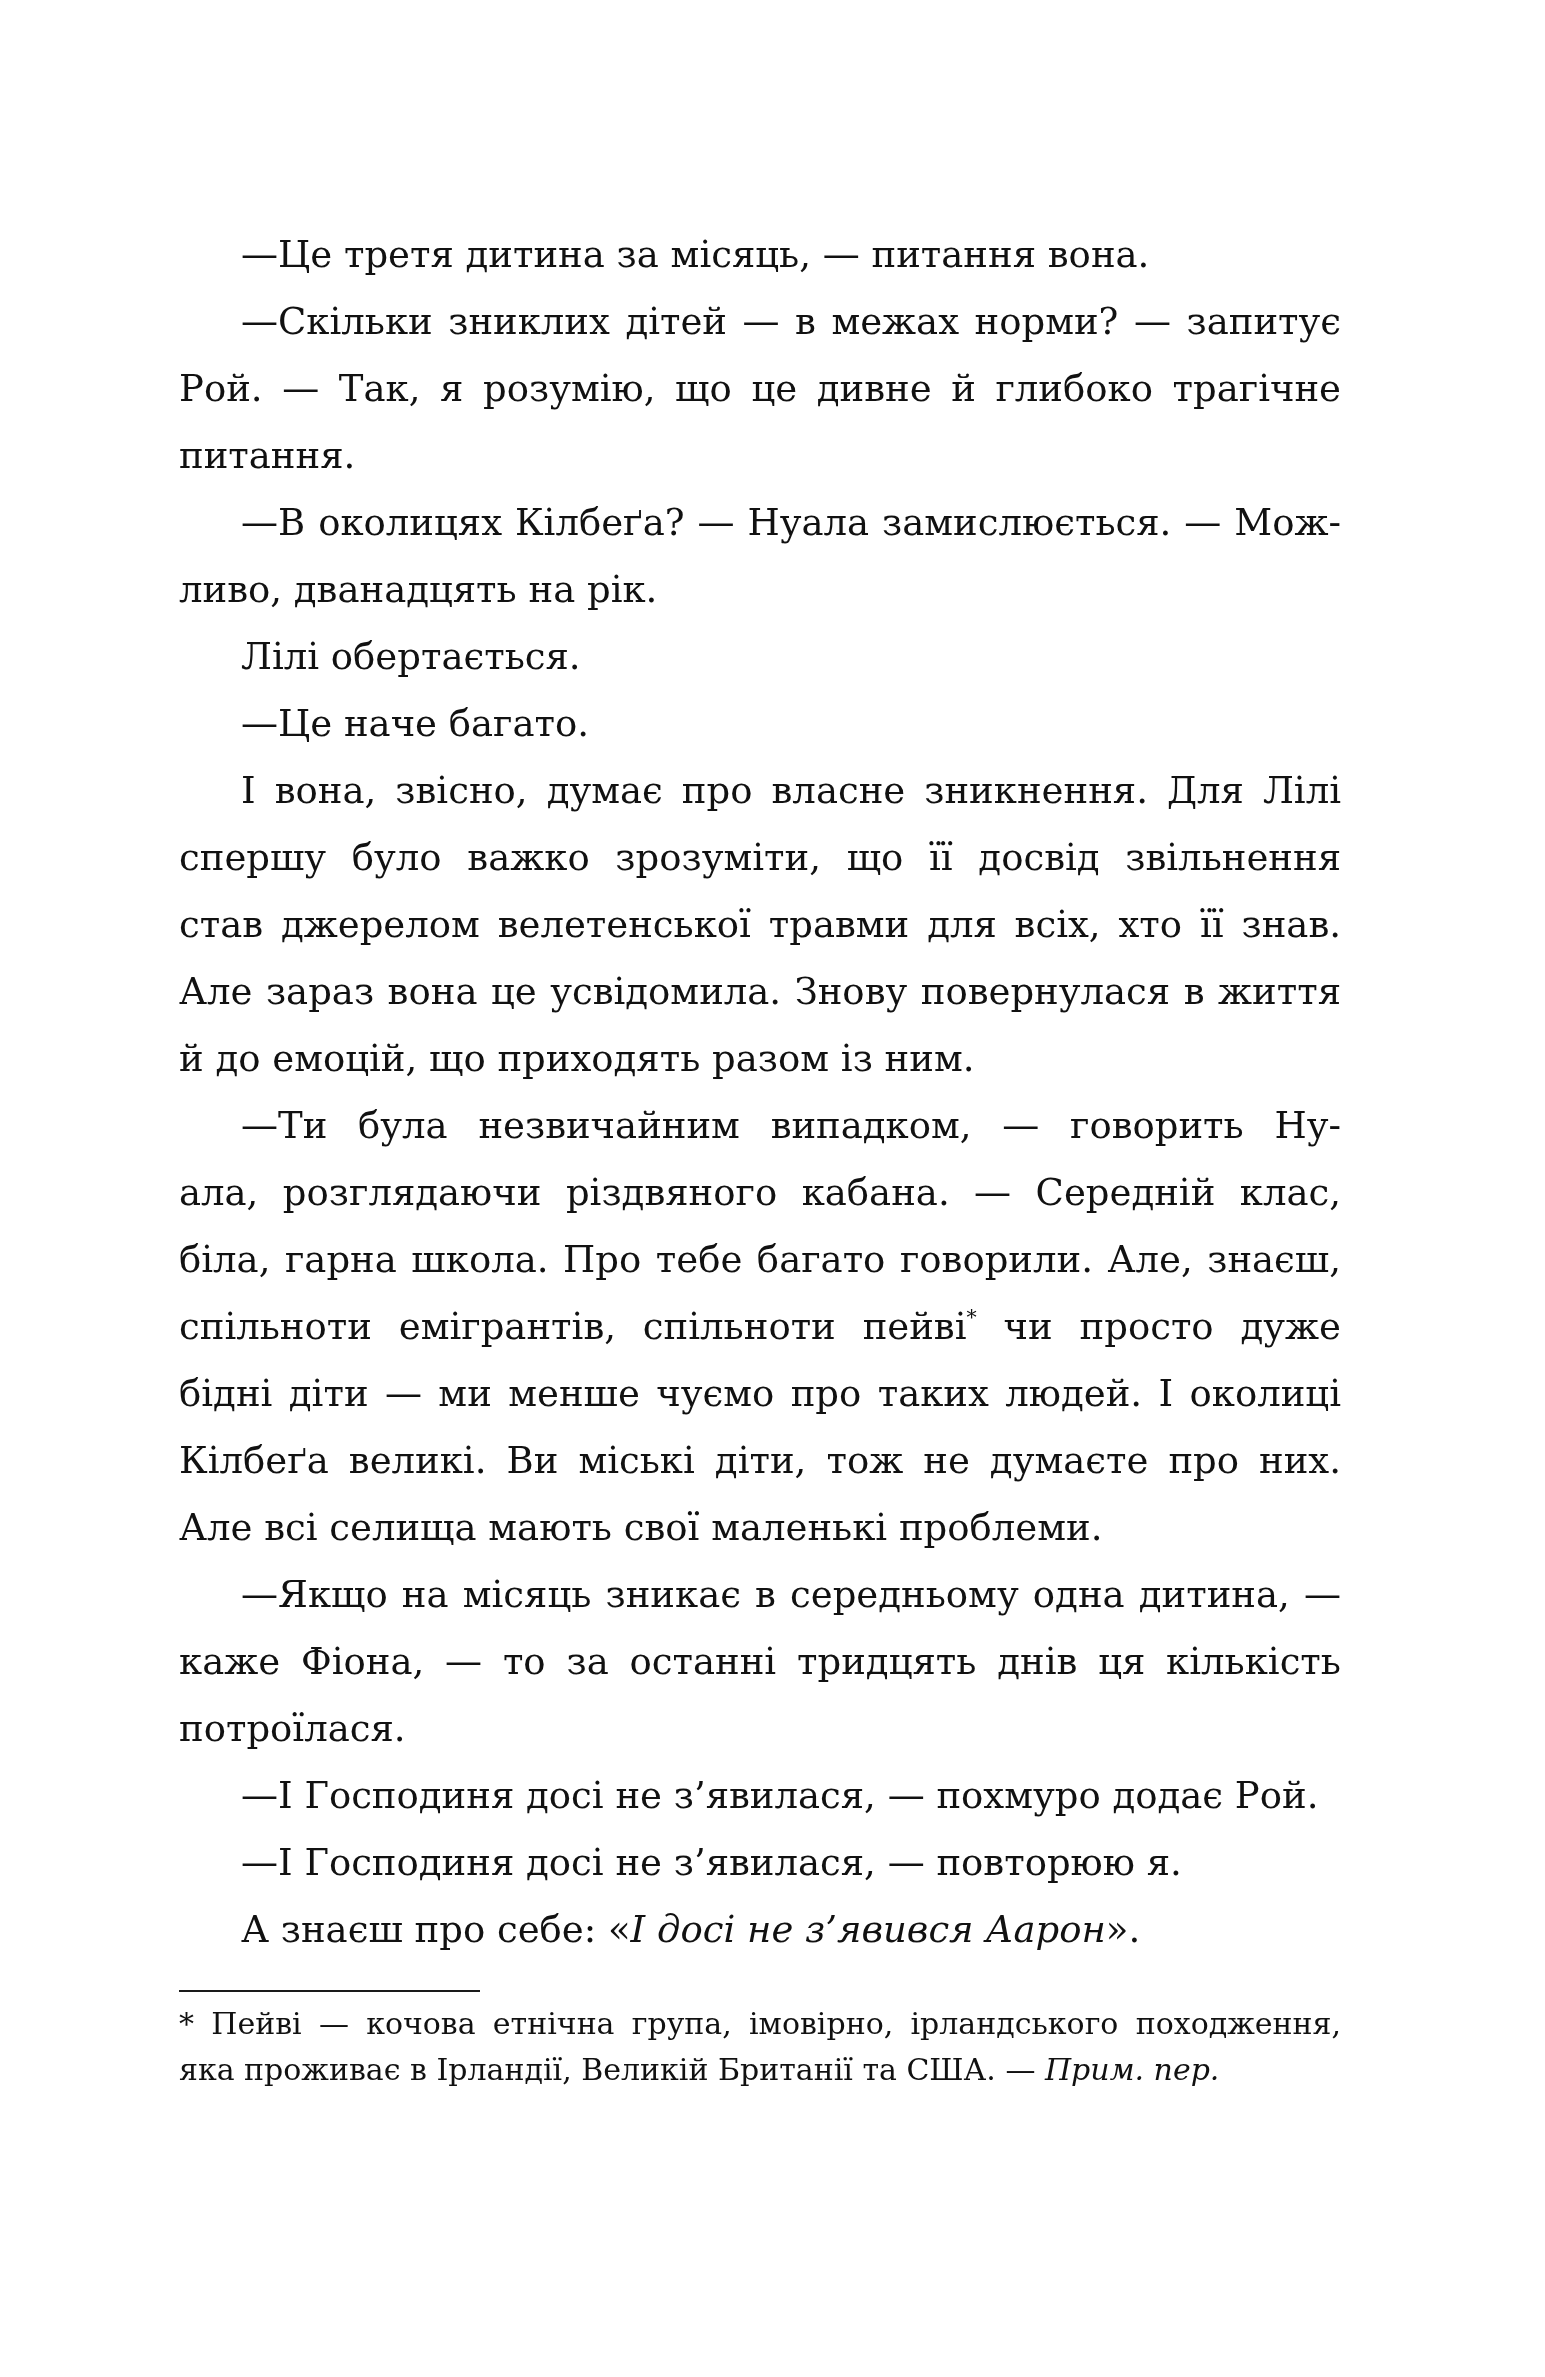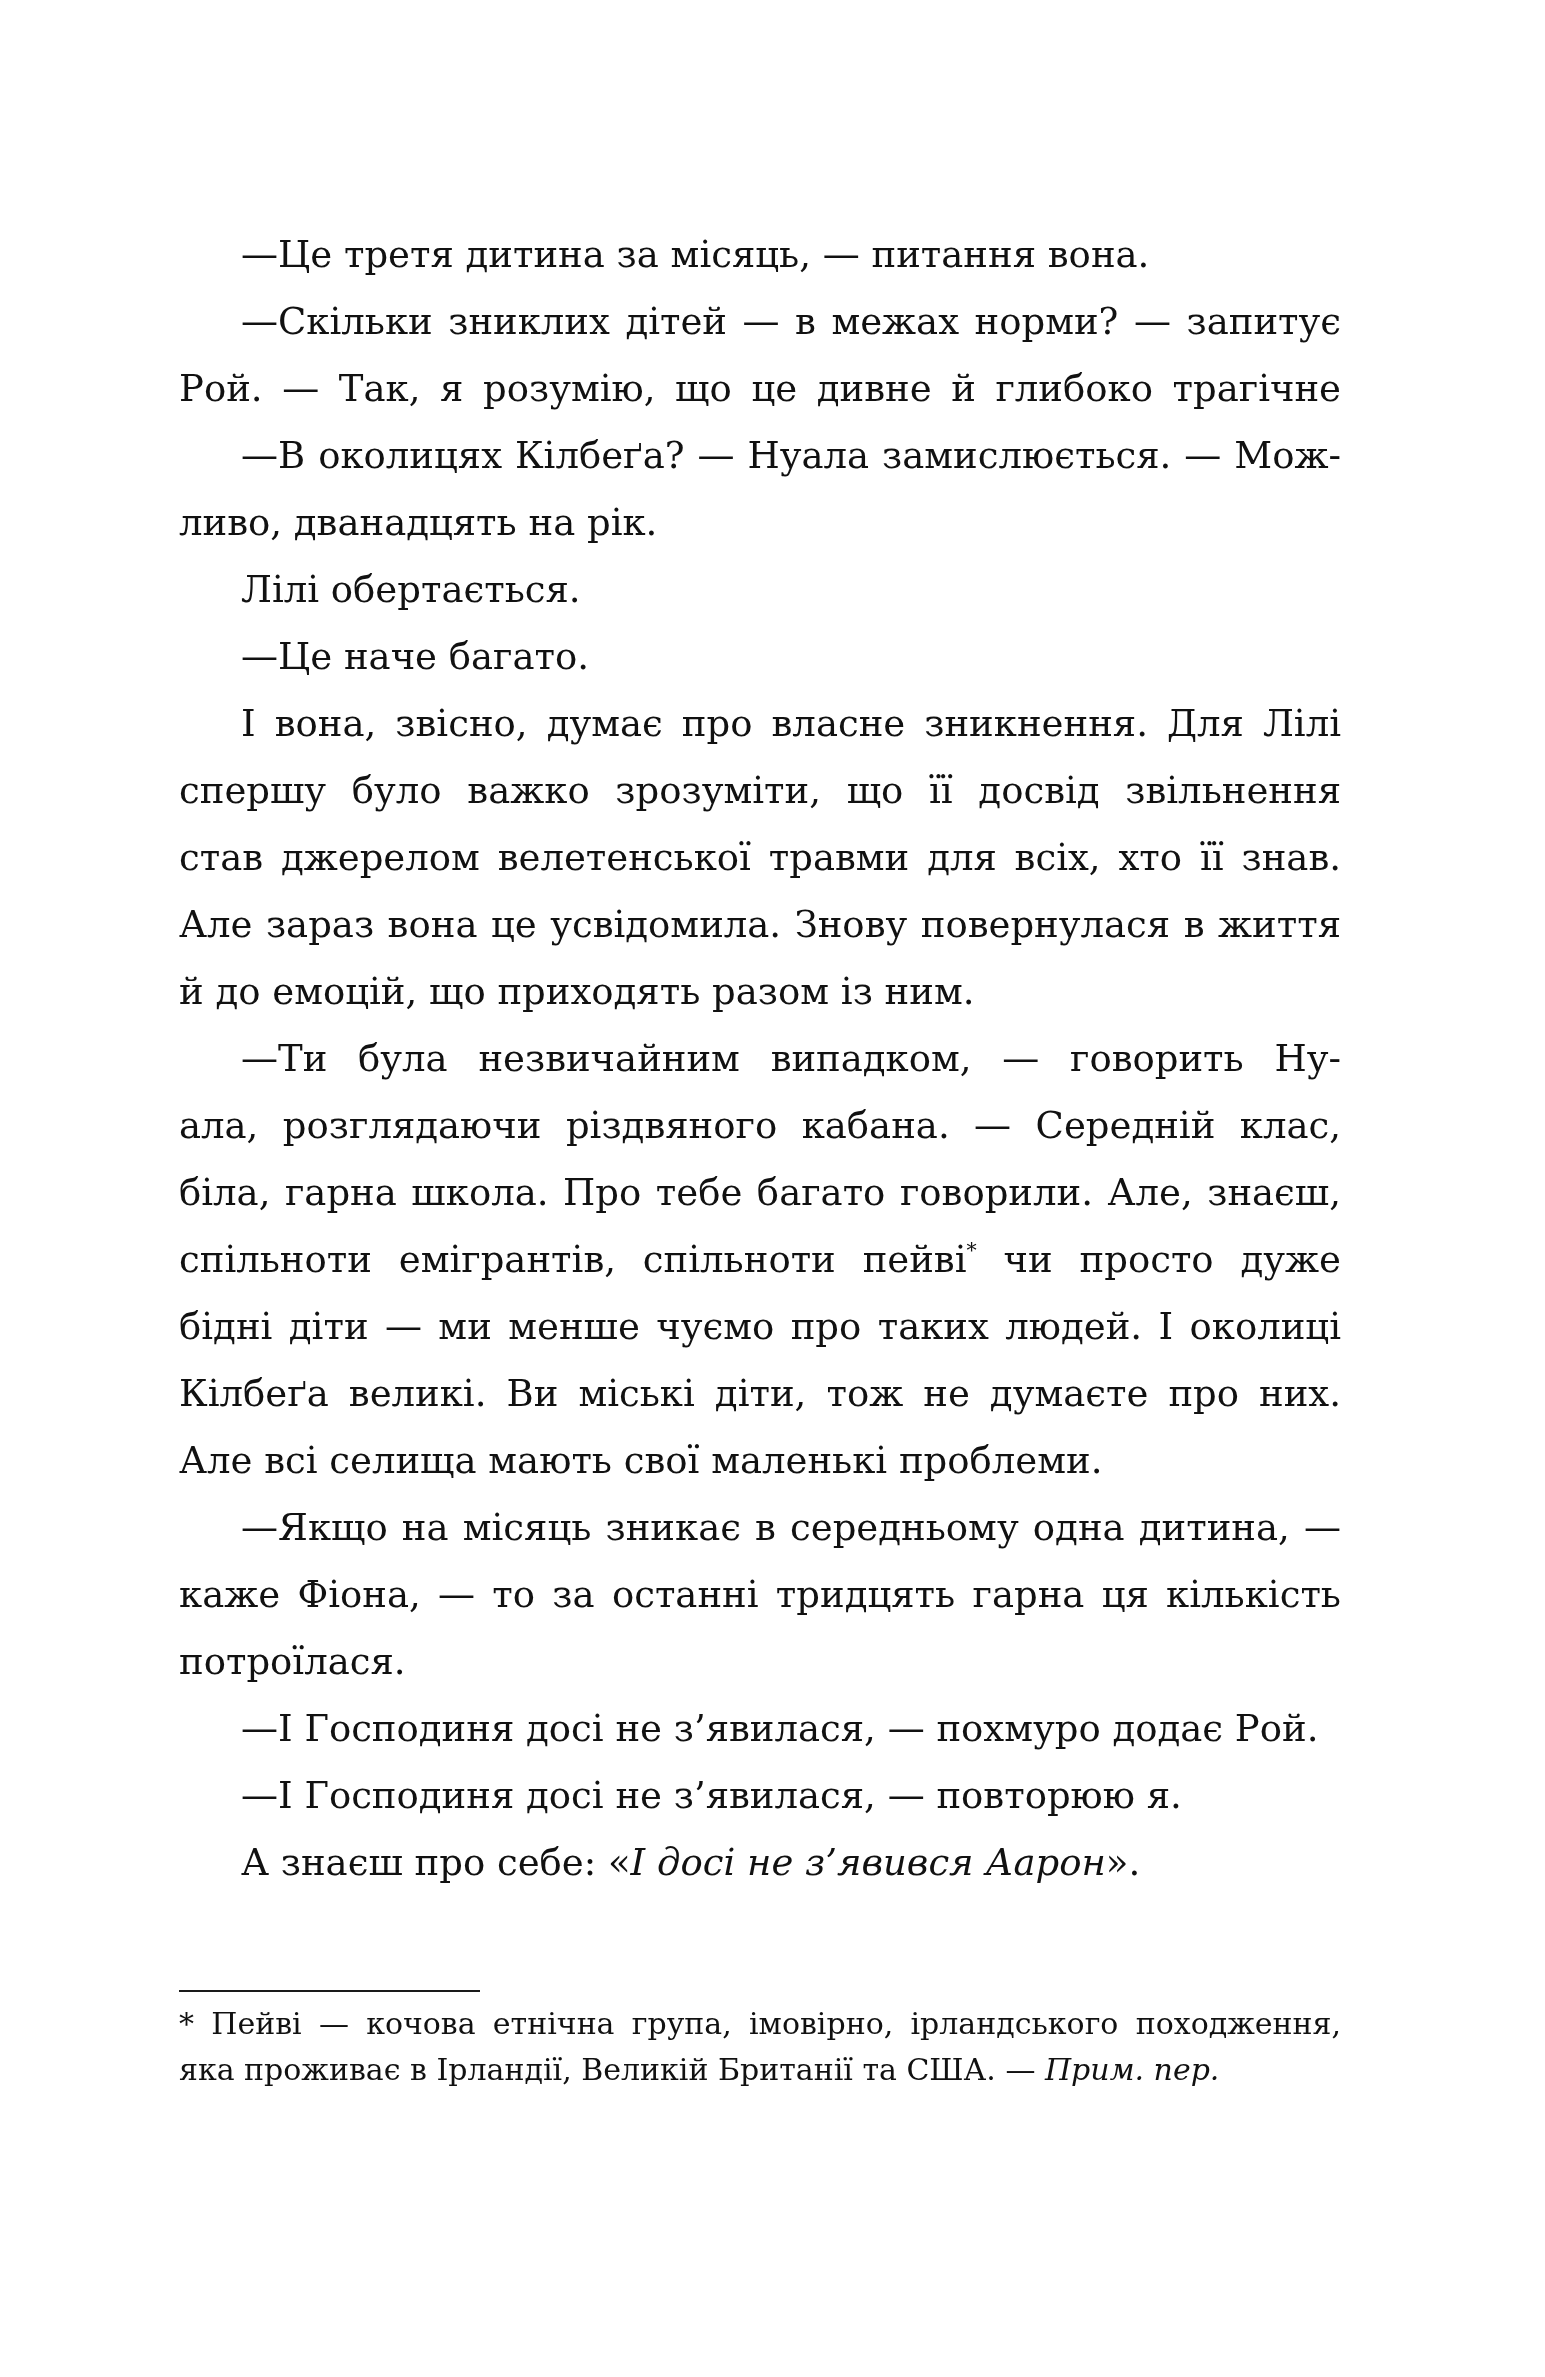--- a/index.html
+++ b/index.html
@@ -21,20 +21,21 @@
 </head>
 <body>
 
 <div class="page">
   <div class="body-text">
 
     <span class="line indent last">—Це третя дитина за місяць, — питання вона.</span>
 
     <span class="line indent" style="white-space: nowrap; word-spacing: 0px;">—Скільки зниклих дітей — в межах норми? — запитує</span>
     <span class="line" style="white-space: nowrap; word-spacing: 0px;">Рой. — Так, я розумію, що це дивне й глибоко трагічне</span>
+    <span class="line last">питання.</span>
 
     <span class="line indent" style="white-space: nowrap; word-spacing: 0px;">—В околицях Кілбеґа? — Нуала замислюється. — Мож-</span>
     <span class="line last">ливо, дванадцять на рік.</span>
 
     <span class="line indent last">Лілі обертається.</span>
 
     <span class="line indent last">—Це наче багато.</span>
 
     <span class="line indent" style="white-space: nowrap; word-spacing: 0px;">І вона, звісно, думає про власне зникнення. Для Лілі</span>
     <span class="line" style="white-space: nowrap; word-spacing: 0px;">спершу було важко зрозуміти, що її досвід звільнення</span>
@@ -44,21 +45,21 @@
 
     <span class="line indent" style="white-space: nowrap; word-spacing: 0px;">—Ти була незвичайним випадком, — говорить Ну-</span>
     <span class="line" style="white-space: nowrap; word-spacing: 0px;">ала, розглядаючи різдвяного кабана. — Середній клас,</span>
     <span class="line" style="white-space: nowrap; word-spacing: 0px;">біла, гарна школа. Про тебе багато говорили. Але, знаєш,</span>
     <span class="line" style="white-space: nowrap; word-spacing: 0px;"><span>спільноти емігрантів, спільноти пейві</span><span class="sup">*</span><span> чи просто дуже</span></span>
     <span class="line" style="white-space: nowrap; word-spacing: 0px;">бідні діти — ми менше чуємо про таких людей. І околиці</span>
     <span class="line" style="white-space: nowrap; word-spacing: 0px;">Кілбеґа великі. Ви міські діти, тож не думаєте про них.</span>
     <span class="line last">Але всі селища мають свої маленькі проблеми.</span>
 
     <span class="line indent" style="white-space: nowrap; word-spacing: 0px;">—Якщо на місяць зникає в середньому одна дитина, —</span>
-    <span class="line" style="white-space: nowrap; word-spacing: 0px;">каже Фіона, — то за останні тридцять гарна ця кількість</span>
+    <span class="line" style="white-space: nowrap; word-spacing: 0px;">каже Фіона, — то за останні тридцять днів ця кількість</span>
     <span class="line last">потроїлася.</span>
 
     <span class="line indent last">—І Господиня досі не з’явилася, — похмуро додає Рой.</span>
 
     <span class="line indent last">—І Господиня досі не з’явилася, — повторюю я.</span>
 
     <span class="line indent last"><span>А знаєш про себе: «</span><span class="ital">І досі не з’явився Аарон</span><span>».</span></span>
   </div>
 
   <div class="footnote-rule"></div>

